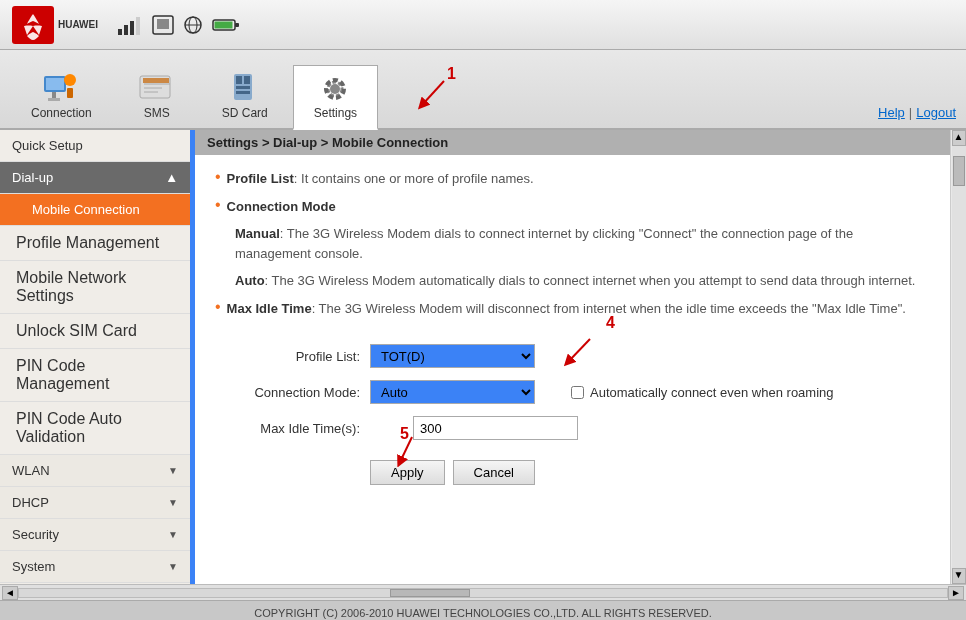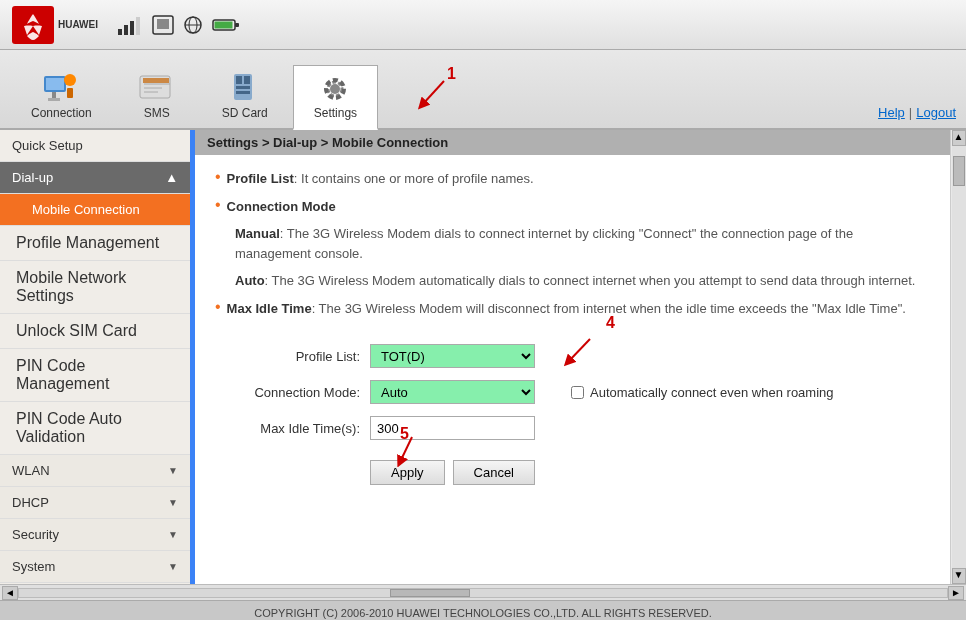--- a/index.html
+++ b/index.html
@@ -173,30 +173,31 @@
       text-align: right;
       padding-right: 10px;
     }
     .form-control-wrap {
       display: flex; align-items: center; gap: 10px;
     }
     select.form-select {
       width: 165px;
       padding: 3px 6px;
       border: 1px solid #aaa;
-      background: #86efac;
+      background: #3b82f6;
       font-size: 13px;
       height: 24px;
     }
     input.form-input {
       width: 165px;
       padding: 3px 6px;
       border: 1px solid #aaa;
       font-size: 13px;
       height: 24px;
+      margin-left: 43px;
     }
     .roaming-row {
       display: flex; align-items: center; gap: 6px;
       margin-left: 8px;
       padding-left: 18px;
     }
     .roaming-label { font-size: 13px; color: #333; }
 
     
     #button-row {

